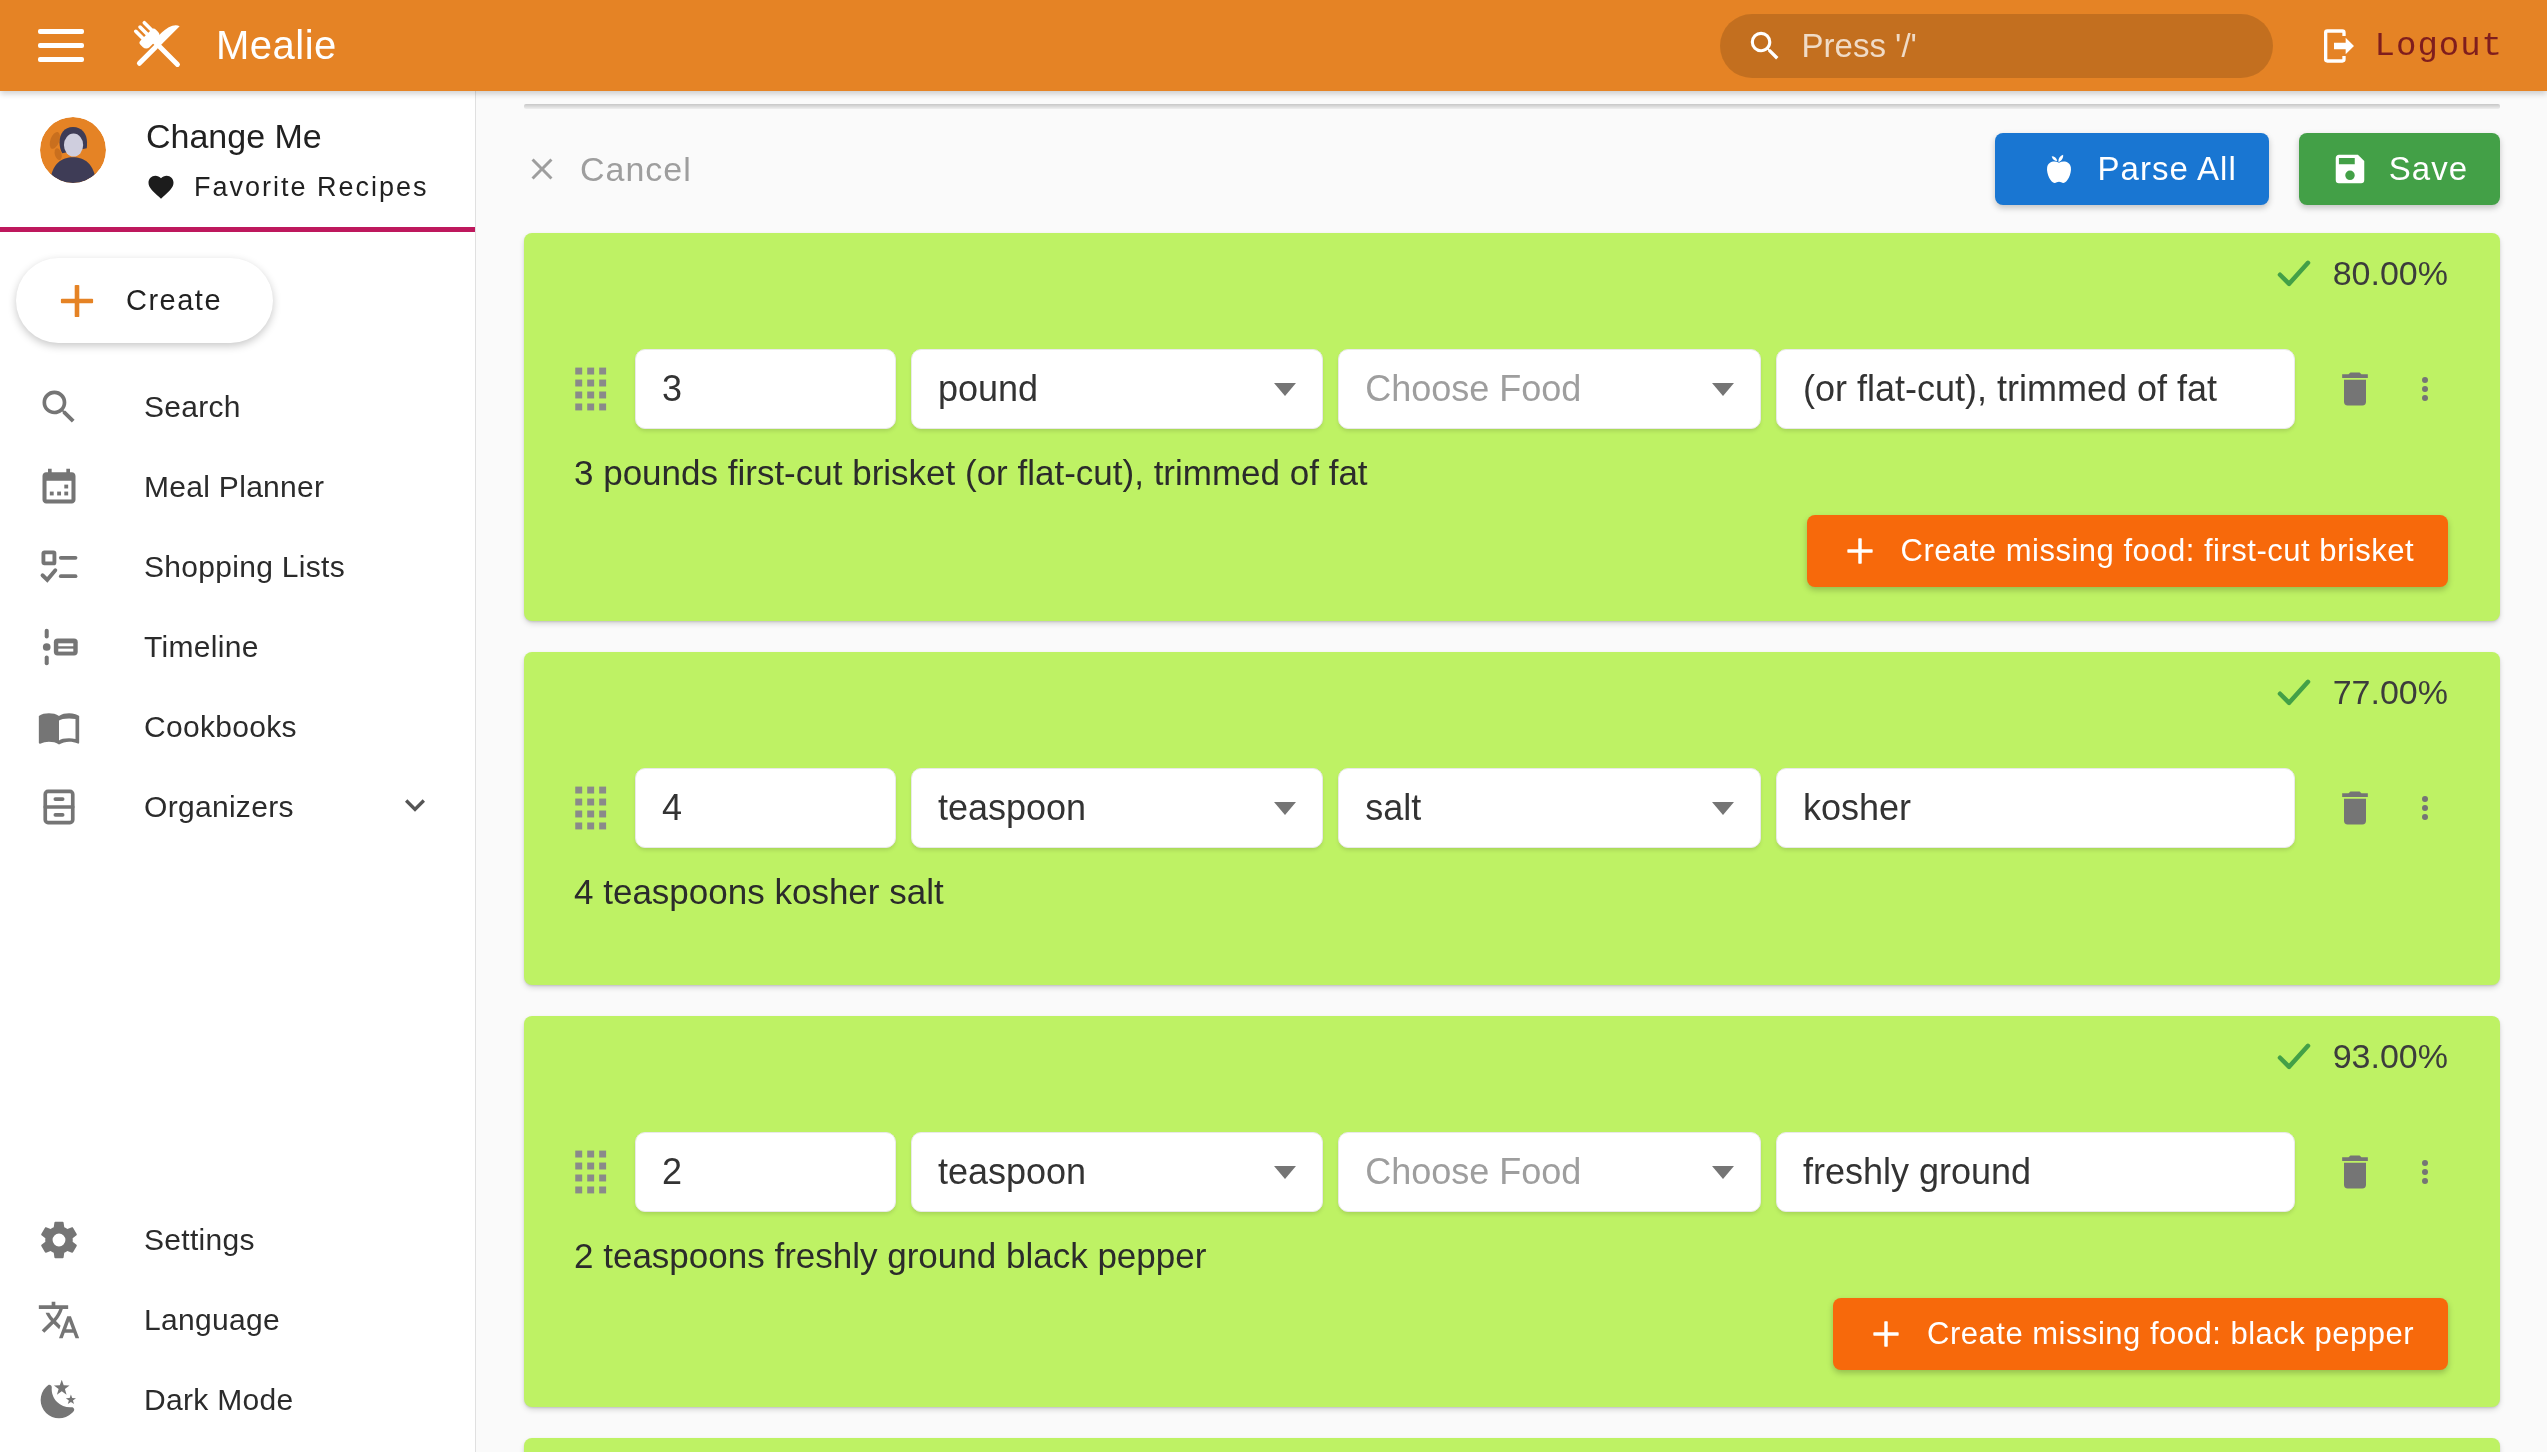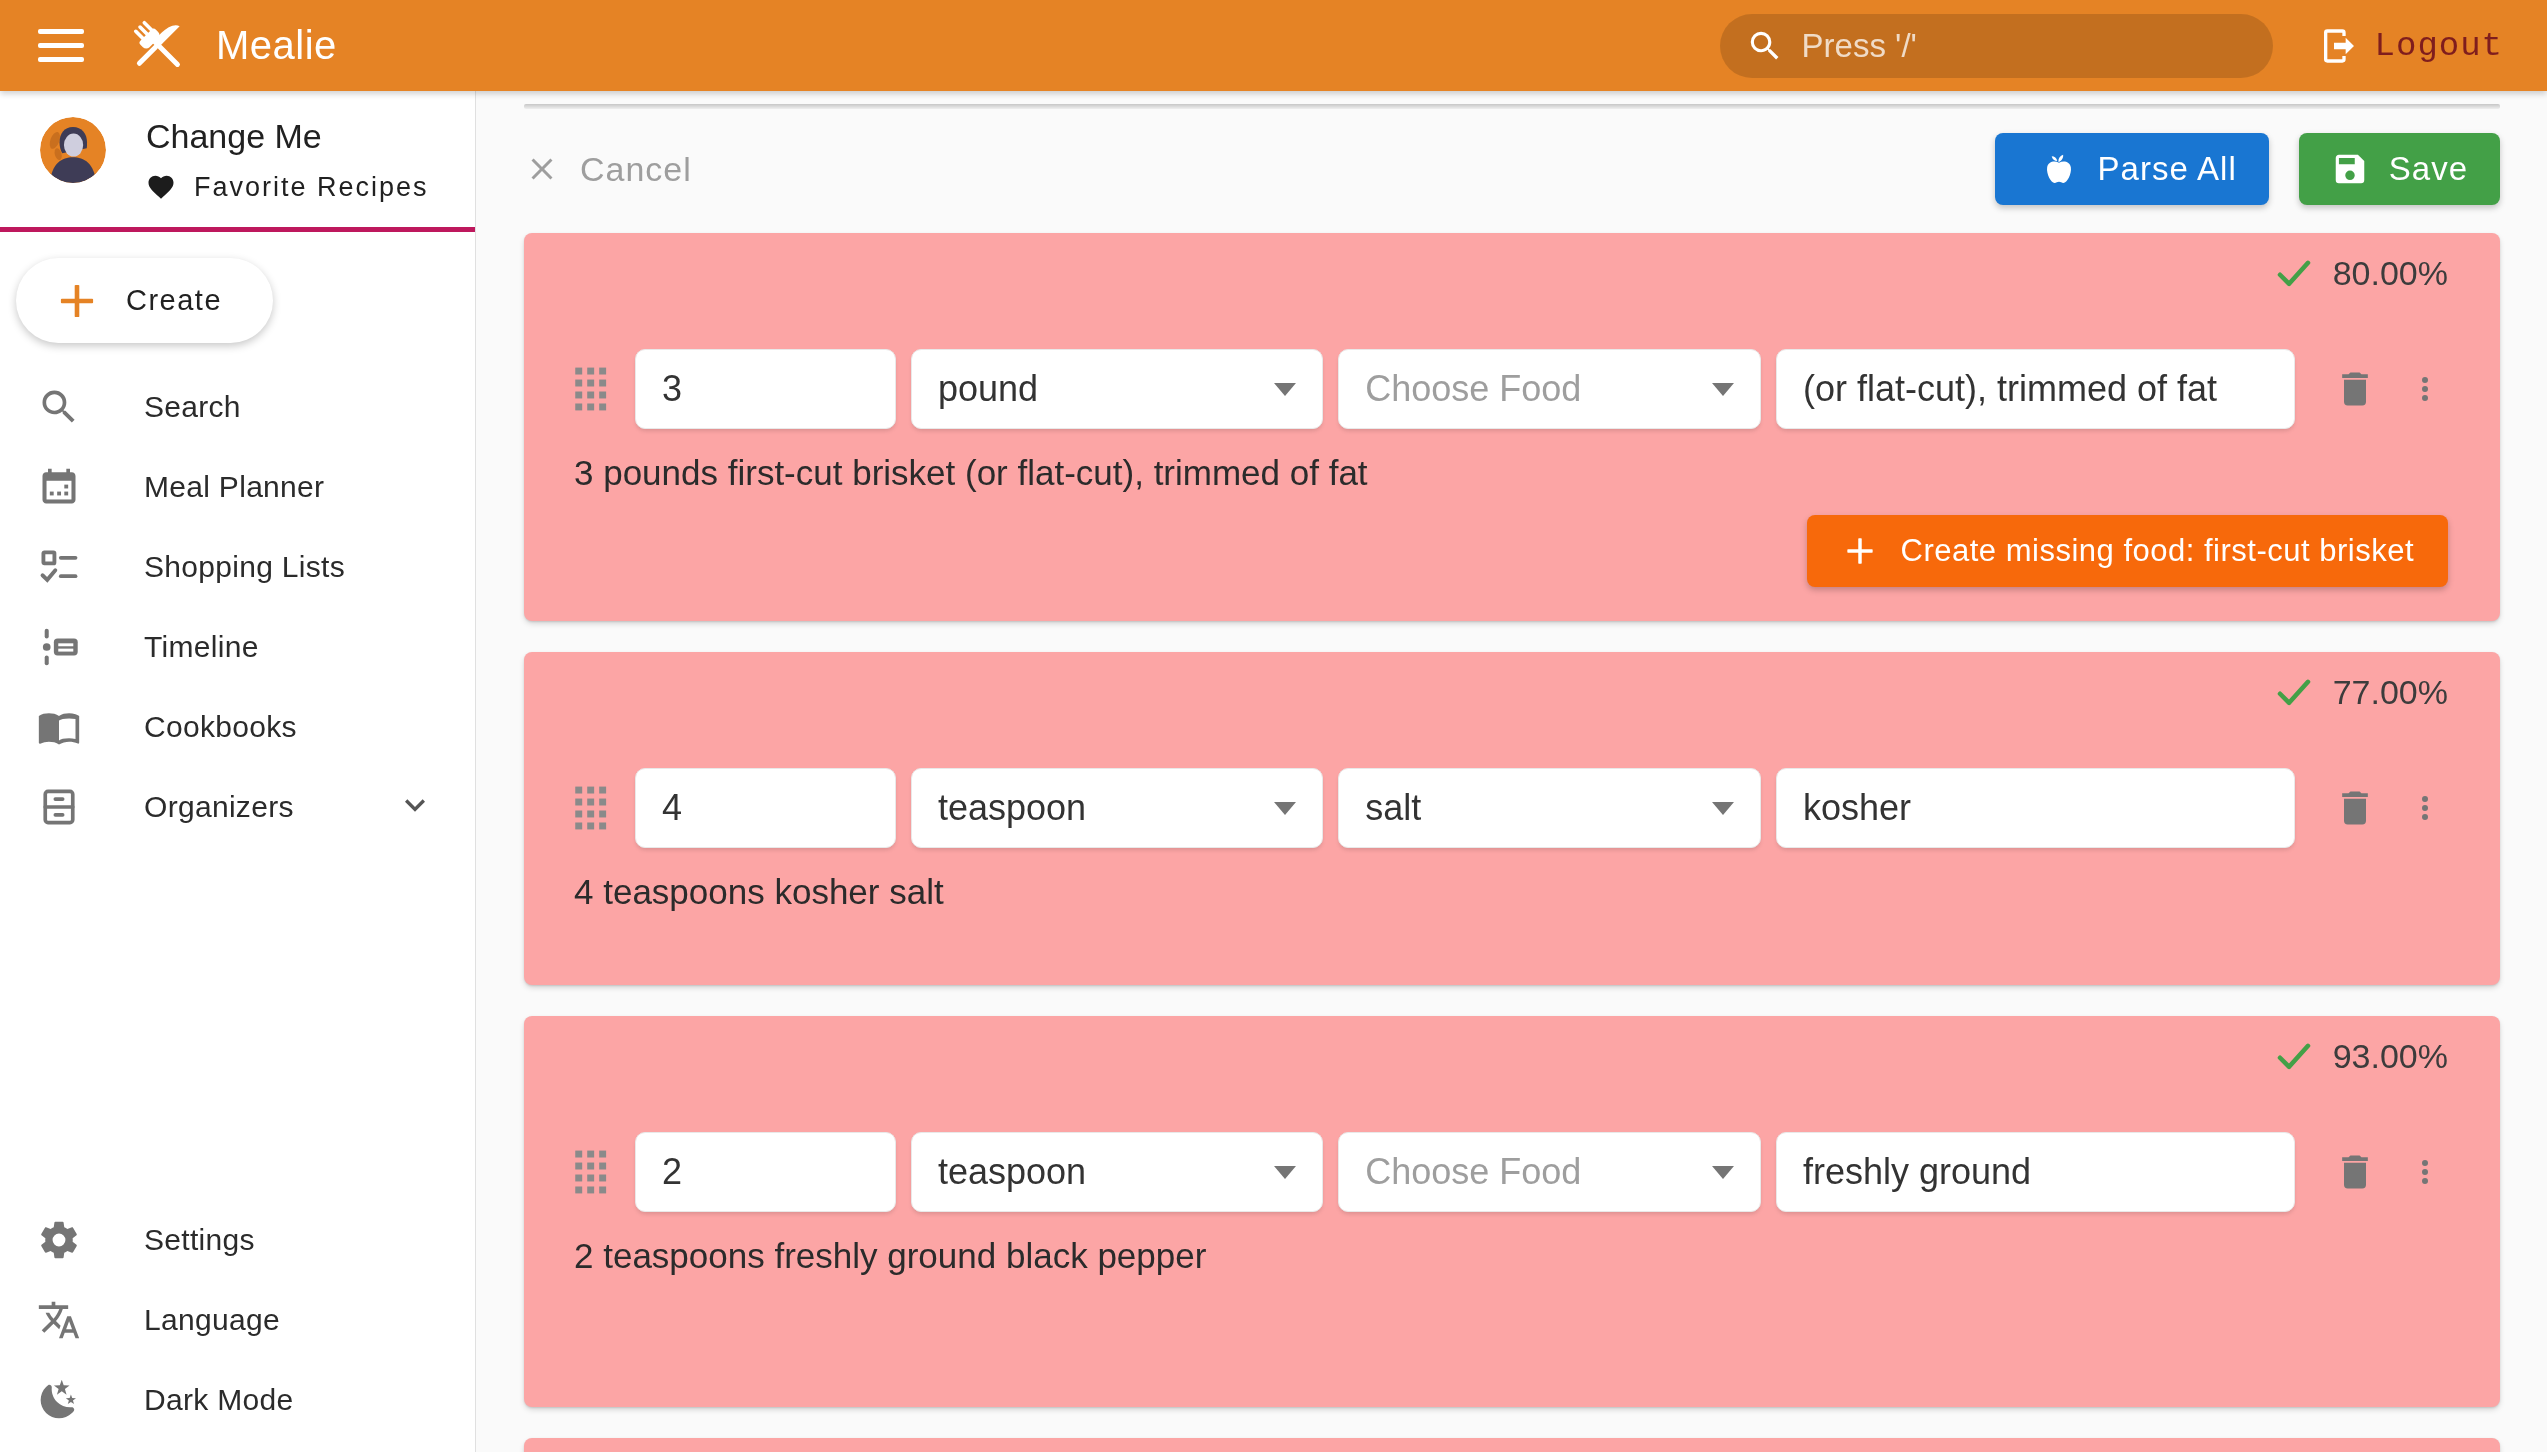--- a/index.html
+++ b/index.html
@@ -65,21 +65,21 @@
   .toolbar-right { margin-left: auto; display: flex; gap: 30px; }
   .btn { display: inline-flex; align-items: center; gap: 20px; height: 72px;
     border: none; border-radius: 8px; padding: 0 32px; cursor: pointer;
     color: #fff; font-size: 33px; font-weight: 500; letter-spacing: 1px;
     box-shadow: 0 3px 6px rgba(0,0,0,0.22); font-family: inherit; }
   .btn-blue { background: #1976D2; padding-left: 45px; }
   .btn-green { background: #43A047; }
 
   .cards { margin-top: 28px; }
   .card {
-    background: #fca5a5; border-radius: 8px; margin-bottom: 31px;
+    background: #bef264; border-radius: 8px; margin-bottom: 31px;
     padding: 20px 52px 30px 50px;
     box-shadow: 0 1px 2px rgba(0,0,0,0.10), 0 3px 6px -1px rgba(0,0,0,0.18);
   }
   .card.c0 { min-height: 388px; }
   .card.c1 { min-height: 333px; }
   .card.c2 { min-height: 391px; }
   .card-sliver { height: 18px; margin-bottom: 0; border-radius: 8px 8px 0 0; padding: 0; }
   .conf-row { display: flex; justify-content: flex-end; align-items: center; gap: 18px; height: 40px; }
   .conf-val { font-size: 34px; color: #3c3c3c; }
   .fields-row { margin-top: 56px; display: flex; align-items: center; gap: 15px; }
@@ -466,18 +466,29 @@
               </svg>
           </button>
           <button class="icon-btn">
             <svg width="36" height="36" viewBox="0 0 24 24">
                 <path fill="#757575" d="M12,16A2,2 0 0,1 14,18A2,2 0 0,1 12,20A2,2 0 0,1 10,18A2,2 0 0,1 12,16M12,10A2,2 0 0,1 14,12A2,2 0 0,1 12,14A2,2 0 0,1 10,12A2,2 0 0,1 12,10M12,4A2,2 0 0,1 14,6A2,2 0 0,1 12,8A2,2 0 0,1 10,6A2,2 0 0,1 12,4Z"></path>
               </svg>
           </button>
         </div>
       </div>
       <div class="summary">2 teaspoons freshly ground black pepper</div>
+      <div class="missing-row">
+        <button class="btn btn-orange">
+          <svg width="38" height="38" viewBox="0 0 24 24">
+              <g fill="#fff">
+                <rect x="10.9" y="4" width="2.2" height="16" rx="0.4"></rect>
+                <rect x="4" y="10.9" width="16" height="2.2" rx="0.4"></rect>
+              </g>
+            </svg>
+          <span>Create missing food: black pepper</span>
+        </button>
+      </div>
     </div>
 
     <div class="card card-sliver"></div>
   </div>
 </div>
 
 
 </body></html>

